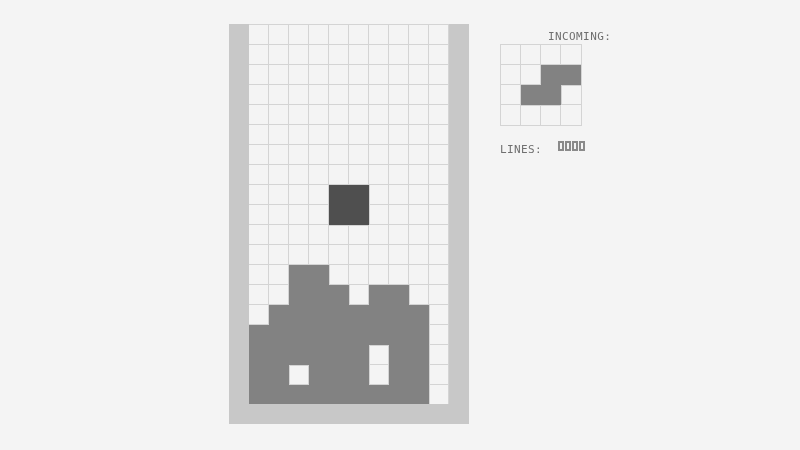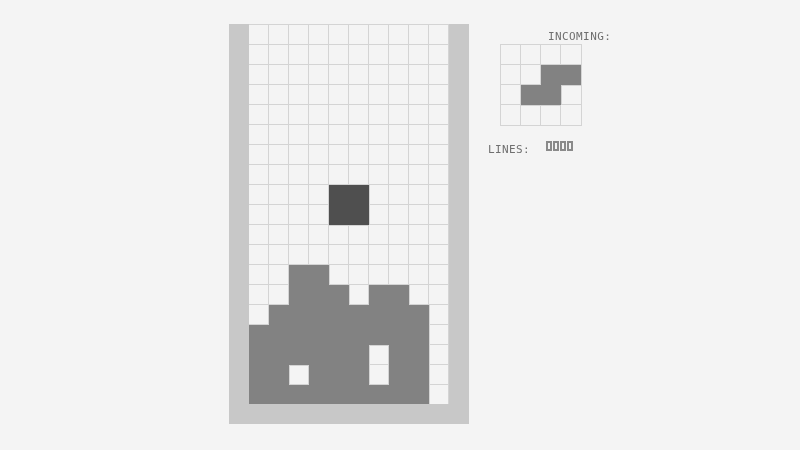--- a/index.html
+++ b/index.html
@@ -33,21 +33,21 @@
     position:absolute;left:500px;top:31px;
     font-size:11px;line-height:11px;letter-spacing:0.4px;
     color:var(--text,#6f6f6f);white-space:nowrap;margin-left:48px;
   }
   .preview{
     position:absolute;left:500px;top:44px;
     display:grid;border:1px solid var(--line,#d4d4d4);
   }
   .preview .cell.last-col{border-right:none;}
   .preview .cell.last-row{border-bottom:none;}
-  .lines-row{position:absolute;left:488px;top:140px;display:flex;align-items:flex-start;}
+  .lines-row{position:absolute;left:500px;top:140px;display:flex;align-items:flex-start;}
   .lines-label{
     font-size:11px;line-height:11px;letter-spacing:0.4px;
     color:var(--text,#6f6f6f);margin-top:4px;white-space:nowrap;
   }
   .lines-boxes{display:flex;gap:1px;margin-left:16px;margin-top:1px;}
   .lines-box{
     width:6px;height:10px;box-sizing:border-box;
     border:2px solid var(--digit,#8a8a8a);background:transparent;
   }
 </style>

